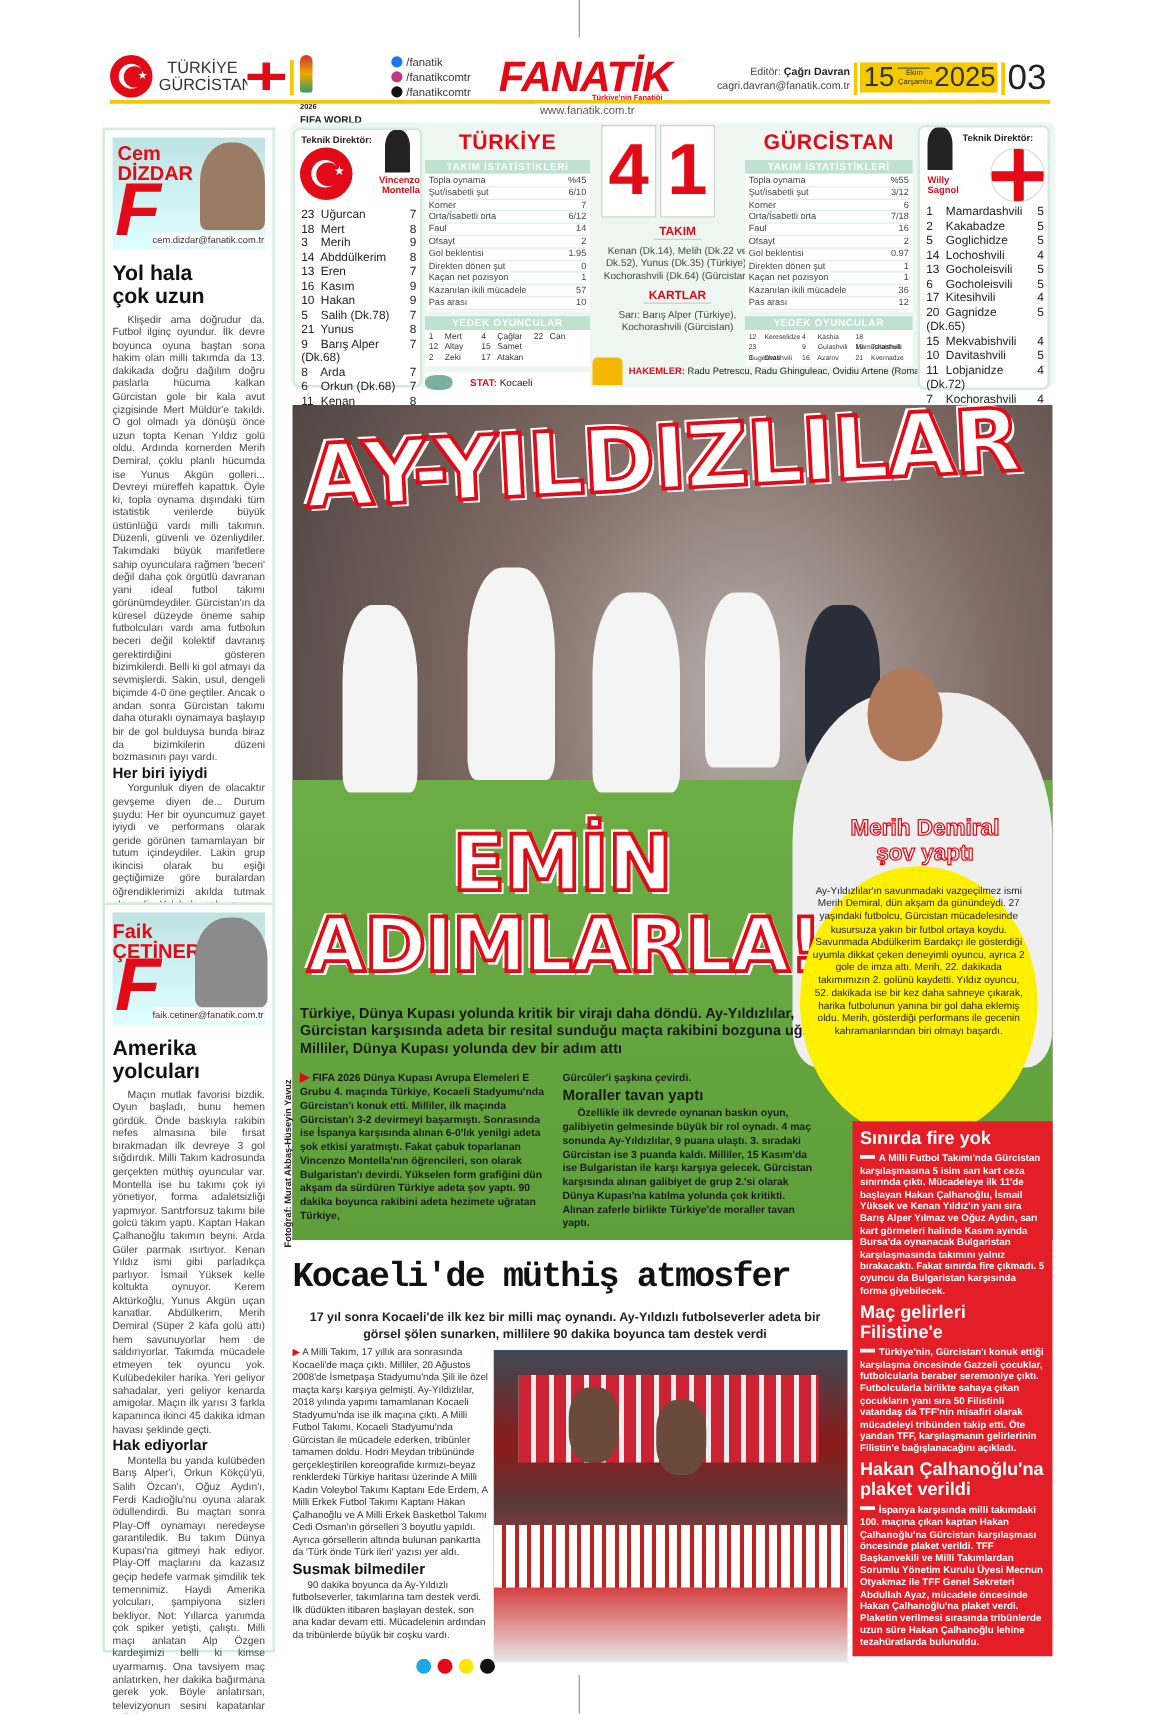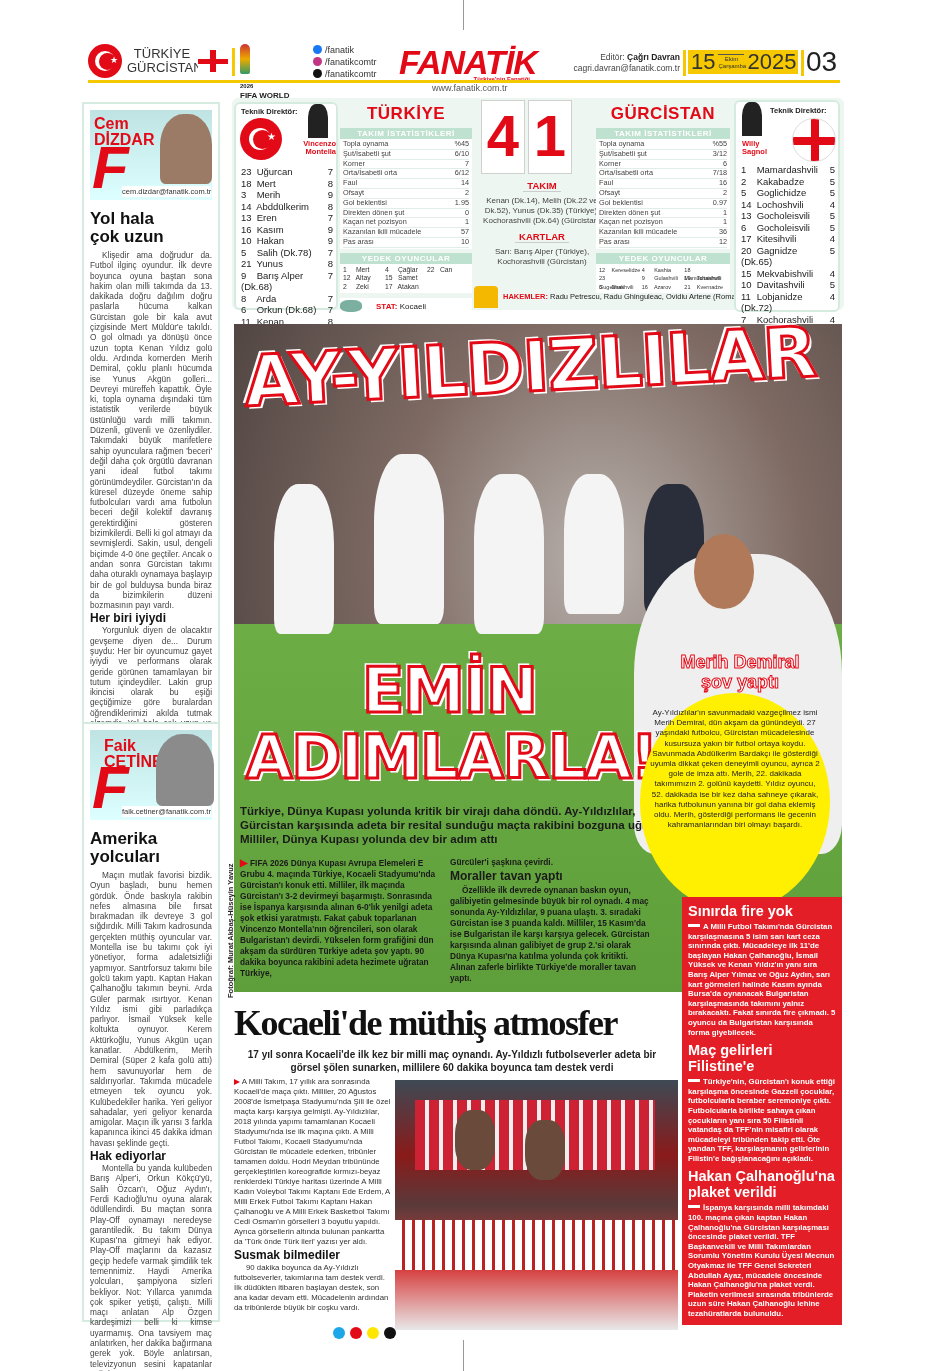--- a/index.html
+++ b/index.html
@@ -63,21 +63,21 @@
 .sub2{font-size:12px;font-weight:bold;color:#1a1a1a;margin:3px 0 3px}
 .credit{position:absolute;left:226px;top:838px;width:16px;height:160px;writing-mode:vertical-rl;transform:rotate(180deg);font-size:7.5px;font-weight:bold;color:#222;white-space:nowrap}
 .yellow-circle{position:absolute;left:640px;top:693px;width:190px;height:218px;border-radius:50%;background:#ffef00;text-align:center;font-size:8px;line-height:10.2px;color:#222;padding:15px 8px 0}
 .merih-h{position:absolute;left:640px;top:652px;width:200px;text-align:center;font-size:18px;font-weight:900;color:#fff;-webkit-text-stroke:1px #e30a17;line-height:20px}
 
 .redbox{left:682px;top:897px;width:160px;height:428px;background:#e41e26;color:#fff;padding:4px 6px}
 .redbox h3{font-size:14.5px;font-weight:bold;line-height:16px;margin:2px 0 3px}
 .redbox p{font-size:7.8px;line-height:9.6px;font-weight:bold}
 .redbox .dash{display:inline-block;width:12px;height:3px;background:#fff;vertical-align:2px;margin-right:3px}
 
-.kocaeli-h{left:234px;top:1003px;width:440px;font-size:36px;font-weight:900;color:#111;letter-spacing:-1.5px;line-height:40px;font-family:Liberation Serif, serif}
+.kocaeli-h{left:234px;top:1003px;width:440px;font-size:28px;font-weight:900;color:#111;letter-spacing:-1.5px;line-height:40px;font-family:Liberation Mono, monospace}
 .kocaeli-sub{left:232px;top:1048px;width:440px;text-align:center;font-size:10px;font-weight:bold;line-height:13px;color:#222}
 .kocaeli-text{left:234px;top:1077px;width:160px;font-size:7.8px;line-height:10px;color:#333}
 .stadium{left:395px;top:1080px;width:283px;height:250px;background:linear-gradient(#3d4a55 0%,#8a1a1a 30%,#5a3a3a 50%,#d63a3a 75%,#e8e8e8 100%);overflow:hidden}
 .dots{left:333px;top:1327px;display:flex;gap:5px}
 .dots span{width:12px;height:12px;border-radius:50%;display:inline-block}
 .regmark{left:463px;width:1px;background:#999}
 </style>
 </head>
 <body>
 
@@ -137,21 +137,21 @@
     <div class="abs col-mail" style="left:32px;top:76px">cem.dizdar@fanatik.com.tr</div>
   </div>
   <div class="col-head" style="margin:10px 0 4px;width:90px">Yol hala çok uzun</div>
   <div class="col-text">Klişedir ama doğrudur da. Futbol ilginç oyundur. İlk devre boyunca oyuna baştan sona hakim olan milli takımda da 13. dakikada doğru dağılım doğru paslarla hücuma kalkan Gürcistan gole bir kala avut çizgisinde Mert Müldür'e takıldı. O gol olmadı ya dönüşü önce uzun topta Kenan Yıldız golü oldu. Ardında kornerden Merih Demiral, çoklu planlı hücumda ise Yunus Akgün golleri... Devreyi müreffeh kapattık. Öyle ki, topla oynama dışındaki tüm istatistik verilerde büyük üstünlüğü vardı milli takımın. Düzenli, güvenli ve özenliydiler. Takımdaki büyük marifetlere sahip oyunculara rağmen 'beceri' değil daha çok örgütlü davranan yani ideal futbol takımı görünümdeydiler. Gürcistan'ın da küresel düzeyde öneme sahip futbolcuları vardı ama futbolun beceri değil kolektif davranış gerektirdiğini gösteren bizimkilerdi. Belli ki gol atmayı da sevmişlerdi. Sakin, usul, dengeli biçimde 4-0 öne geçtiler. Ancak o andan sonra Gürcistan takımı daha oturaklı oynamaya başlayıp bir de gol bulduysa bunda biraz da bizimkilerin düzeni bozmasının payı vardı.</div>
   <div class="col-sub">Her biri iyiydi</div>
   <div class="col-text">Yorgunluk diyen de olacaktır gevşeme diyen de... Durum şuydu: Her bir oyuncumuz gayet iyiydi ve performans olarak geride görünen tamamlayan bir tutum içindeydiler. Lakin grup ikincisi olarak bu eşiği geçtiğimize göre buralardan öğrendiklerimizi akılda tutmak elzemdir. Yol hala çok uzun ve bundan sonra üç aşağı beş yukarı rakip olarak karşımıza çıkacaklar kalibre olarak bize daha yakın olanlar olacaktır. O nedenle tempo oynamayı da, kontrol oyununa geçmeyi de daha olgunlaştırabilmeliyiz.</div>
 </div>
 
 <div class="abs colbox" style="left:82px;top:722px;width:138px;height:600px;padding:6px 6px">
   <div class="col-photo" style="height:90px">
-    <div class="abs col-name" style="left:14px;top:8px">
+    <div class="abs col-name" style="left:0;top:8px">
         <div>Faik</div>
         <div>ÇETİNER</div>
       </div>
     <div class="abs" style="left:66px;top:4px;width:58px;height:72px;background:#8b8b8b;border-radius:45% 45% 10% 10%"></div>
     <div class="abs F" style="left:2px;top:28px">F</div>
     <div class="abs col-mail" style="left:32px;top:76px">faik.cetiner@fanatik.com.tr</div>
   </div>
   <div class="col-head" style="margin:10px 0 4px;width:90px">Amerika yolcuları</div>
   <div class="col-text">Maçın mutlak favorisi bizdik. Oyun başladı, bunu hemen gördük. Önde baskıyla rakibin nefes almasına bile fırsat bırakmadan ilk devreye 3 gol sığdırdık. Milli Takım kadrosunda gerçekten müthiş oyuncular var. Montella ise bu takımı çok iyi yönetiyor, forma adaletsizliği yapmıyor. Santrforsuz takımı bile golcü takım yaptı. Kaptan Hakan Çalhanoğlu takımın beyni. Arda Güler parmak ısırtıyor. Kenan Yıldız ismi gibi parladıkça parlıyor. İsmail Yüksek kelle koltukta oynuyor. Kerem Aktürkoğlu, Yunus Akgün uçan kanatlar. Abdülkerim, Merih Demiral (Süper 2 kafa golü attı) hem savunuyorlar hem de saldırıyorlar. Takımda mücadele etmeyen tek oyuncu yok. Kulübedekiler harika. Yeri geliyor sahadalar, yeri geliyor kenarda amigolar. Maçın ilk yarısı 3 farkla kapanınca ikinci 45 dakika idman havası şeklinde geçti.</div>
   <div class="col-sub">Hak ediyorlar</div>
@@ -475,21 +475,21 @@
 <div class="abs redbox">
   <h3>Sınırda fire yok</h3>
   <p><span class="dash"></span><span>A Milli Futbol Takımı'nda Gürcistan karşılaşmasına 5 isim sarı kart ceza sınırında çıktı. Mücadeleye ilk 11'de başlayan Hakan Çalhanoğlu, İsmail Yüksek ve Kenan Yıldız'ın yanı sıra Barış Alper Yılmaz ve Oğuz Aydın, sarı kart görmeleri halinde Kasım ayında Bursa'da oynanacak Bulgaristan karşılaşmasında takımını yalnız bırakacaktı. Fakat sınırda fire çıkmadı. 5 oyuncu da Bulgaristan karşısında forma giyebilecek.</span></p>
   <h3 style="margin-top:5px">Maç gelirleri Filistine'e</h3>
   <p><span class="dash"></span><span>Türkiye'nin, Gürcistan'ı konuk ettiği karşılaşma öncesinde Gazzeli çocuklar, futbolcularla beraber seremoniye çıktı. Futbolcularla birlikte sahaya çıkan çocukların yanı sıra 50 Filistinli vatandaş da TFF'nin misafiri olarak mücadeleyi tribünden takip etti. Öte yandan TFF, karşılaşmanın gelirlerinin Filistin'e bağışlanacağını açıkladı.</span></p>
   <h3 style="margin-top:5px">Hakan Çalhanoğlu'na plaket verildi</h3>
   <p><span class="dash"></span><span>İspanya karşısında milli takımdaki 100. maçına çıkan kaptan Hakan Çalhanoğlu'na Gürcistan karşılaşması öncesinde plaket verildi. TFF Başkanvekili ve Milli Takımlardan Sorumlu Yönetim Kurulu Üyesi Mecnun Otyakmaz ile TFF Genel Sekreteri Abdullah Ayaz, mücadele öncesinde Hakan Çalhanoğlu'na plaket verdi. Plaketin verilmesi sırasında tribünlerde uzun süre Hakan Çalhanoğlu lehine tezahüratlarda bulunuldu.</span></p>
 </div>
 
 <div class="abs kocaeli-h">Kocaeli'de müthiş atmosfer</div>
-<div class="abs kocaeli-sub">17 yıl sonra Kocaeli'de ilk kez bir milli maç oynandı. Ay-Yıldızlı futbolseverler adeta bir görsel şölen sunarken, millilere 60 dakika boyunca tam destek verdi</div>
+<div class="abs kocaeli-sub">17 yıl sonra Kocaeli'de ilk kez bir milli maç oynandı. Ay-Yıldızlı futbolseverler adeta bir görsel şölen sunarken, millilere 90 dakika boyunca tam destek verdi</div>
 <div class="abs kocaeli-text">
   <div><span style="color:#e30a17">▶</span> <span>A Milli Takım, 17 yıllık ara sonrasında Kocaeli'de maça çıktı. Milliler, 20 Ağustos 2008'de İsmetpaşa Stadyumu'nda Şili ile özel maçta karşı karşıya gelmişti. Ay-Yıldızlılar, 2018 yılında yapımı tamamlanan Kocaeli Stadyumu'nda ise ilk maçına çıktı. A Milli Futbol Takımı, Kocaeli Stadyumu'nda Gürcistan ile mücadele ederken, tribünler tamamen doldu. Hodri Meydan tribününde gerçekleştirilen koreografide kırmızı-beyaz renklerdeki Türkiye haritası üzerinde A Milli Kadın Voleybol Takımı Kaptanı Ede Erdem, A Milli Erkek Futbol Takımı Kaptanı Hakan Çalhanoğlu ve A Milli Erkek Basketbol Takımı Cedi Osman'ın görselleri 3 boyutlu yapıldı. Ayrıca görsellerin altında bulunan pankartta da 'Türk önde Türk ileri' yazısı yer aldı.</span></div>
   <div style="font-size:12px;font-weight:bold;color:#111;margin:3px 0">Susmak bilmediler</div>
   <div style="text-indent:12px">90 dakika boyunca da Ay-Yıldızlı futbolseverler, takımlarına tam destek verdi. İlk düdükten itibaren başlayan destek, son ana kadar devam etti. Mücadelenin ardından da tribünlerde büyük bir coşku vardı.</div>
 </div>
 <div class="abs stadium">
   <div style="position:absolute;left:20px;top:20px;width:240px;height:70px;background:repeating-linear-gradient(90deg,#c23 0 10px,#eee 10px 14px)"></div>
   <div style="position:absolute;left:60px;top:30px;width:40px;height:60px;border-radius:40%;background:#6a4a3a"></div>
   <div style="position:absolute;left:130px;top:40px;width:40px;height:60px;border-radius:40%;background:#6a4a3a"></div>
   <div style="position:absolute;left:0;top:140px;width:283px;height:50px;background:repeating-linear-gradient(90deg,#fff 0 7px,#b22 7px 10px)"></div>

